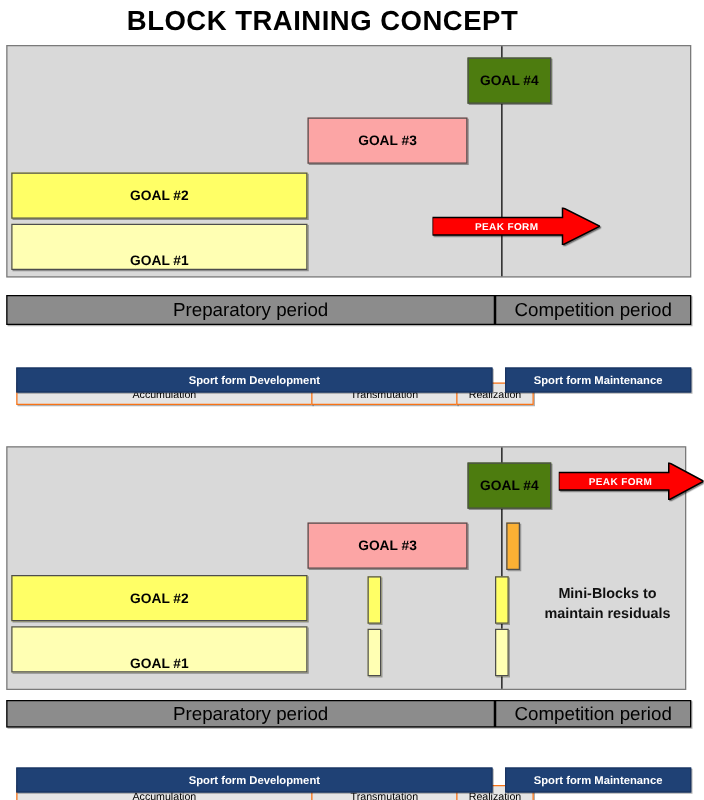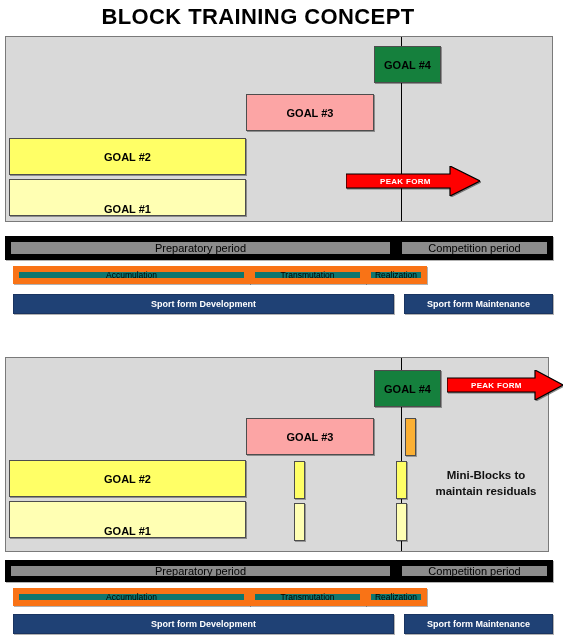--- a/index.html
+++ b/index.html
@@ -53,21 +53,21 @@
     border: 1px solid #4d4d4d;
     box-shadow: 1px 1px 0 rgba(0,0,0,0.35);
     display: flex;
     align-items: center;
     justify-content: center;
     font-size: 11px;
     font-weight: bold;
     color: #000000;
     white-space: nowrap;
   }
-  .goal.g4 { background: #15803d; }
+  .goal.g4 { background: #4d7c0f; }
   .goal.g3 { background: #fca5a5; }
   .goal.g2 { background: #ffff66; }
   .goal.g1 { background: #ffffb3; align-items: flex-end; }
 
   
   .mini {
     position: absolute;
     box-sizing: border-box;
     border: 1px solid #4d4d4d;
     box-shadow: 1px 1px 0 rgba(0,0,0,0.3);
@@ -112,31 +112,32 @@
   .bar {
     position: absolute;
     box-sizing: border-box;
     display: flex;
     align-items: center;
     justify-content: center;
     white-space: nowrap;
   }
   .bar-period {
     background: #8c8c8c;
-    border: 6px solid #000000;
-    font-size: 11px;
+    border: 1px solid #000000;
+    font-size: 15px;
     color: #000000;
     box-shadow: 1px 1px 0 rgba(0,0,0,0.3);
   }
   .bar-phase {
-    background: #0f766e;
-    border: 6px solid #f97316;
+    background: #e5e5e5;
+    border: 1px solid #f97316;
     font-size: 8.5px;
     color: #000000;
     box-shadow: 1px 1px 0 rgba(0,0,0,0.3);
+    margin-top: 40px;
   }
   .bar-form {
     background: #1f4175;
     border: 1px solid #1a3461;
     font-size: 9px;
     font-weight: bold;
     color: #ffffff;
     box-shadow: 1px 1px 0 rgba(0,0,0,0.3);
   }
 </style>

